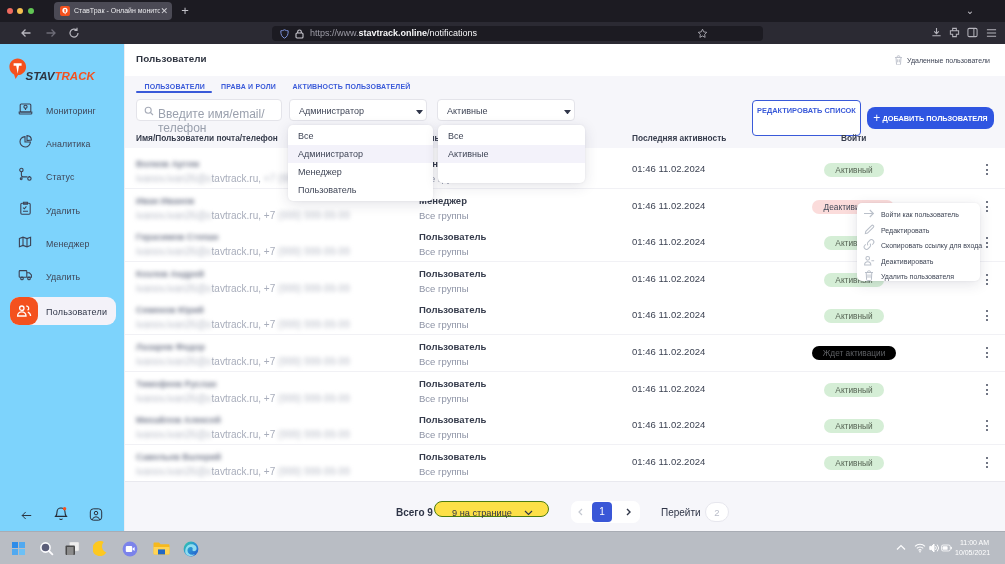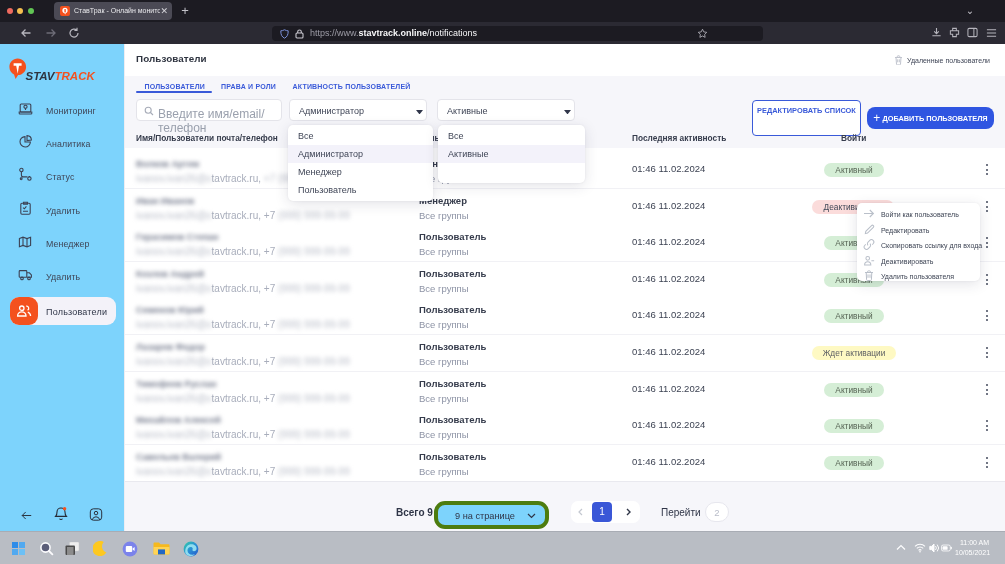--- a/index.html
+++ b/index.html
@@ -303,21 +303,21 @@
             <i></i>
             <i></i>
           </div>
       </div>
       <div class="row" style="top:291px;">
         <div class="nm">Лазарев Федор</div>
         <div class="em"><span class="bl">ivanov.ivan26@s</span>tavtrack.ru, +7 <span class="bl">(999) 999-99-99</span></div>
         <div class="role">Пользователь</div>
           <div class="grp">Все группы</div>
         <div class="tm">01:46 11.02.2024</div>
-        <div class="pill" style="left:687px; width:84px; background:#fef9c3; color:#5e6064;">Ждет активации</div>
+        <div class="pill" style="left:687px; width:84px; background:#000000; color:#5e6064;">Ждет активации</div>
         <div class="kebab">
             <i></i>
             <i></i>
             <i></i>
           </div>
       </div>
       <div class="row" style="top:328px;">
         <div class="nm">Тимофеев Руслан</div>
         <div class="em"><span class="bl">ivanov.ivan26@s</span>tavtrack.ru, +7 <span class="bl">(999) 999-99-99</span></div>
         <div class="role">Пользователь</div>
@@ -352,21 +352,21 @@
         <div class="pill" style="left:699px; width:60px; background:#d5eed6; color:#566454;">Активный</div>
         <div class="kebab">
             <i></i>
             <i></i>
             <i></i>
           </div>
       </div>
     </div>
 
     <div class="abs" style="left:271px; top:463px; font-size:10px; font-weight:bold; color:#2f3547;">Всего 9</div>
-    <div class="abs" style="left:309px; top:457px; width:115px; height:28px; background:#7dd3fc; border:4px solid #4d7c0f; border-radius:11px;">
+    <div class="abs" style="left:309px; top:457px; width:115px; height:16px; background:#fde047; border:1px solid #4d7c0f; border-radius:11px;">
       <div class="abs" style="left:17px; top:6px; font-size:9.2px; color:#2f3547;">9 на странице</div>
       <svg class="abs" style="left:89px; top:8px;" width="9" height="6" viewBox="0 0 9 6" fill="none" stroke="#2f3547" stroke-width="1.2">
           <path d="M1 1 L4.5 4.5 L8 1"></path>
         </svg>
     </div>
     <div class="abs" style="left:446px; top:457px; width:69px; height:22px; background:#fff; border-radius:7px;">
       <svg class="abs" style="left:7px; top:7px;" width="5" height="8" viewBox="0 0 5 8" fill="none" stroke="#c3c7d0" stroke-width="1.2">
           <path d="M4 1 L1 4 L4 7"></path>
         </svg>
       <div class="abs" style="left:21px; top:1px; width:20px; height:20px; background:#3a57d7; border-radius:4px; color:#fff; font-size:10px; text-align:center; line-height:20px;">1</div>

